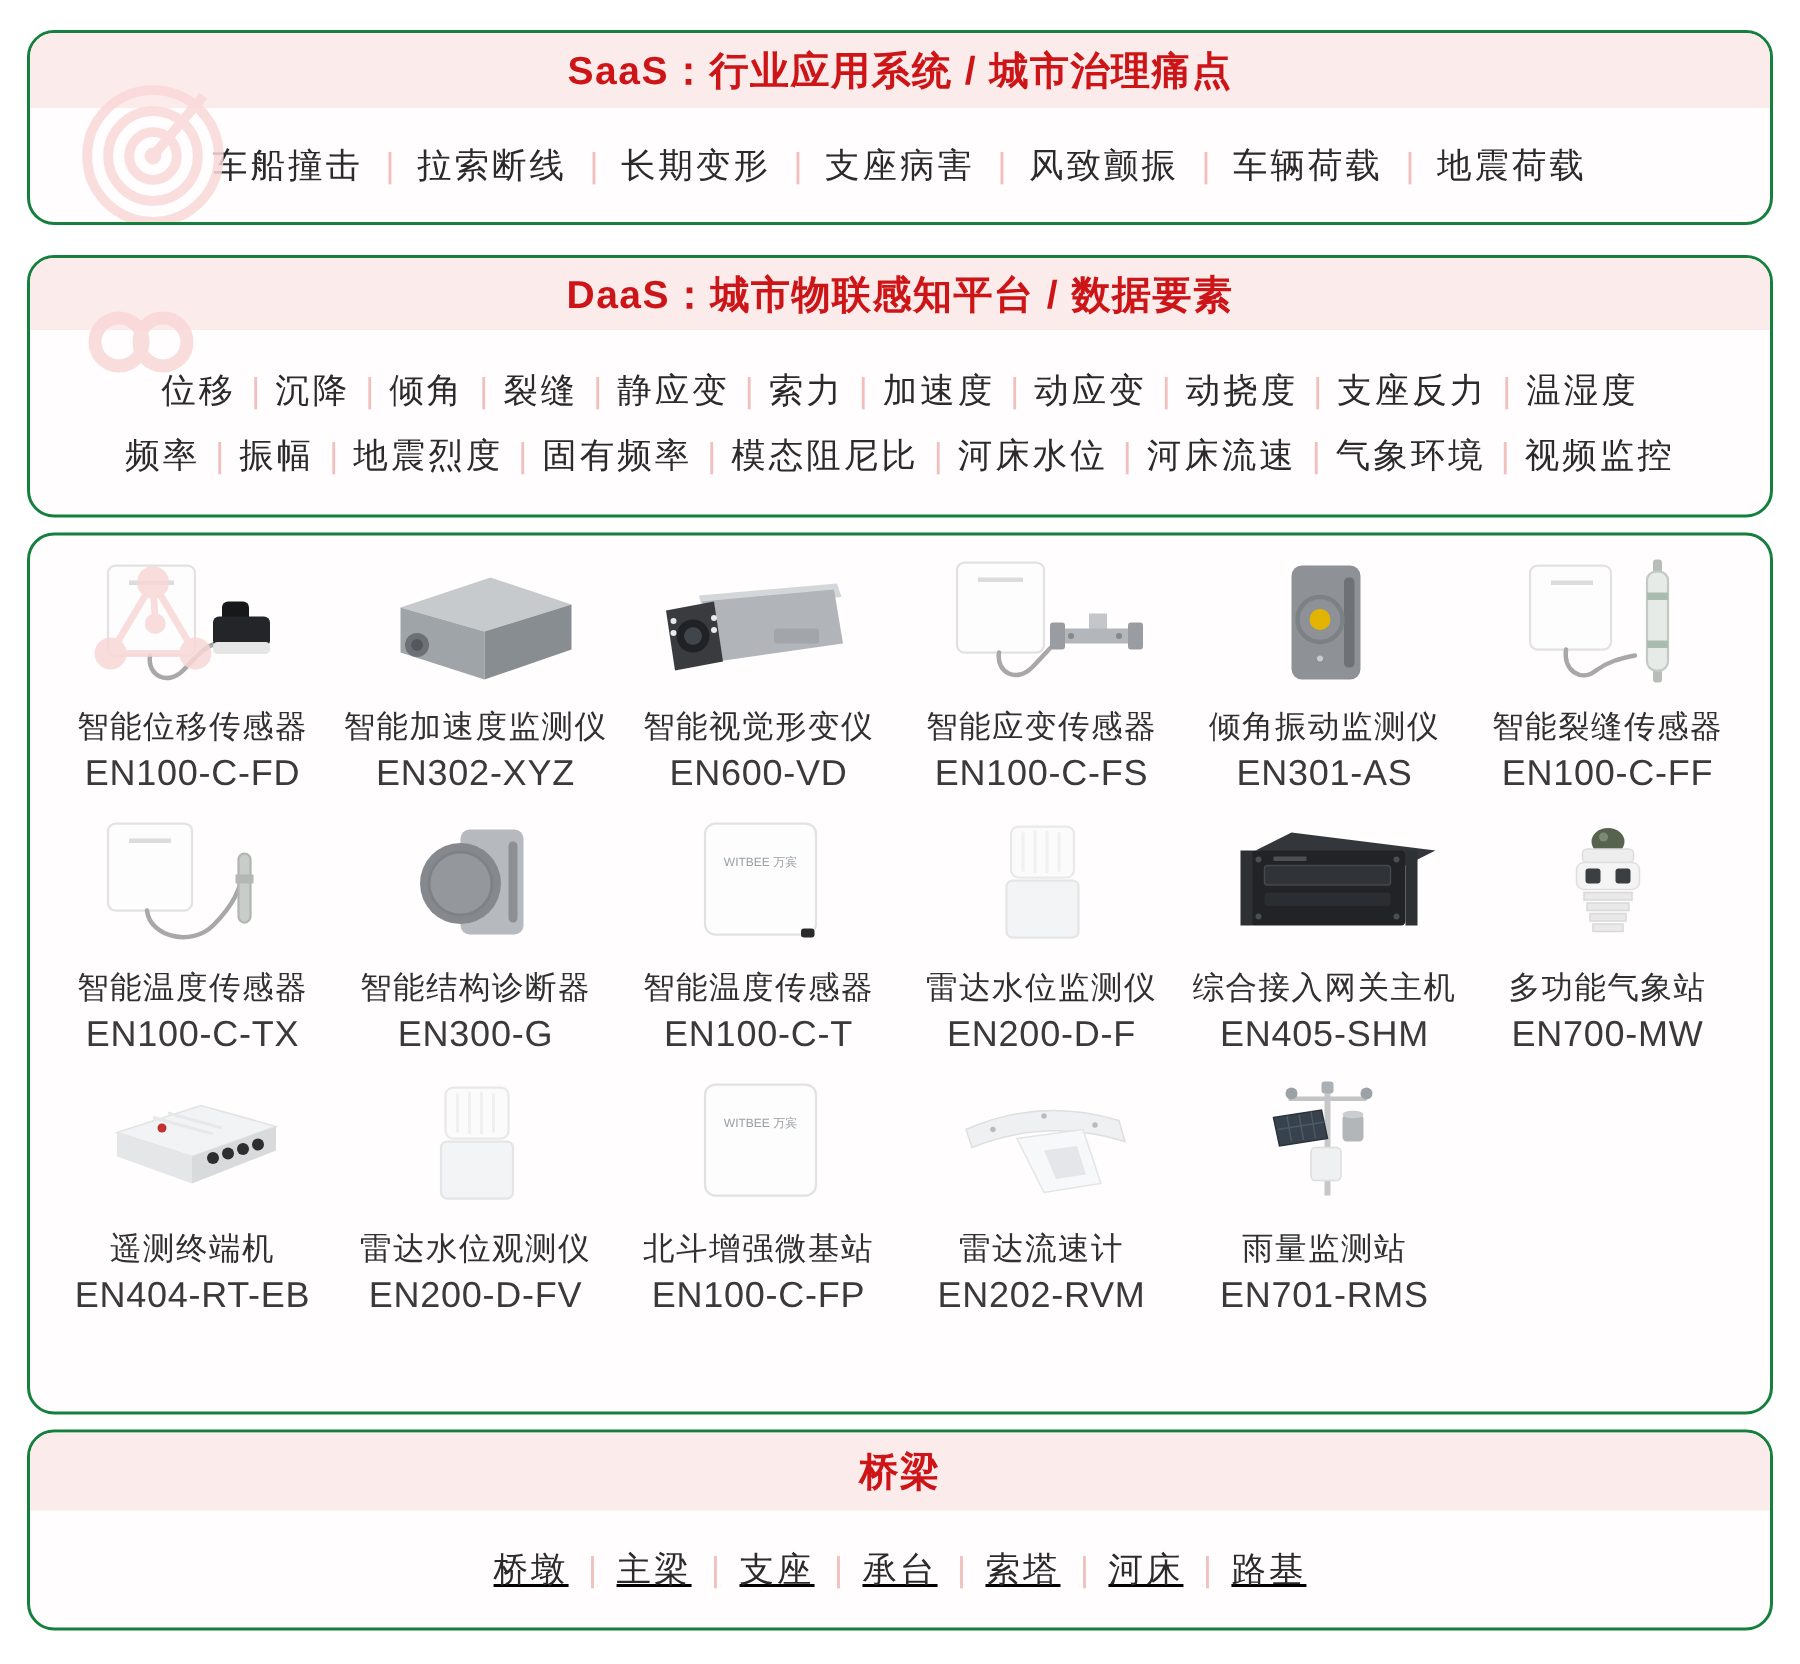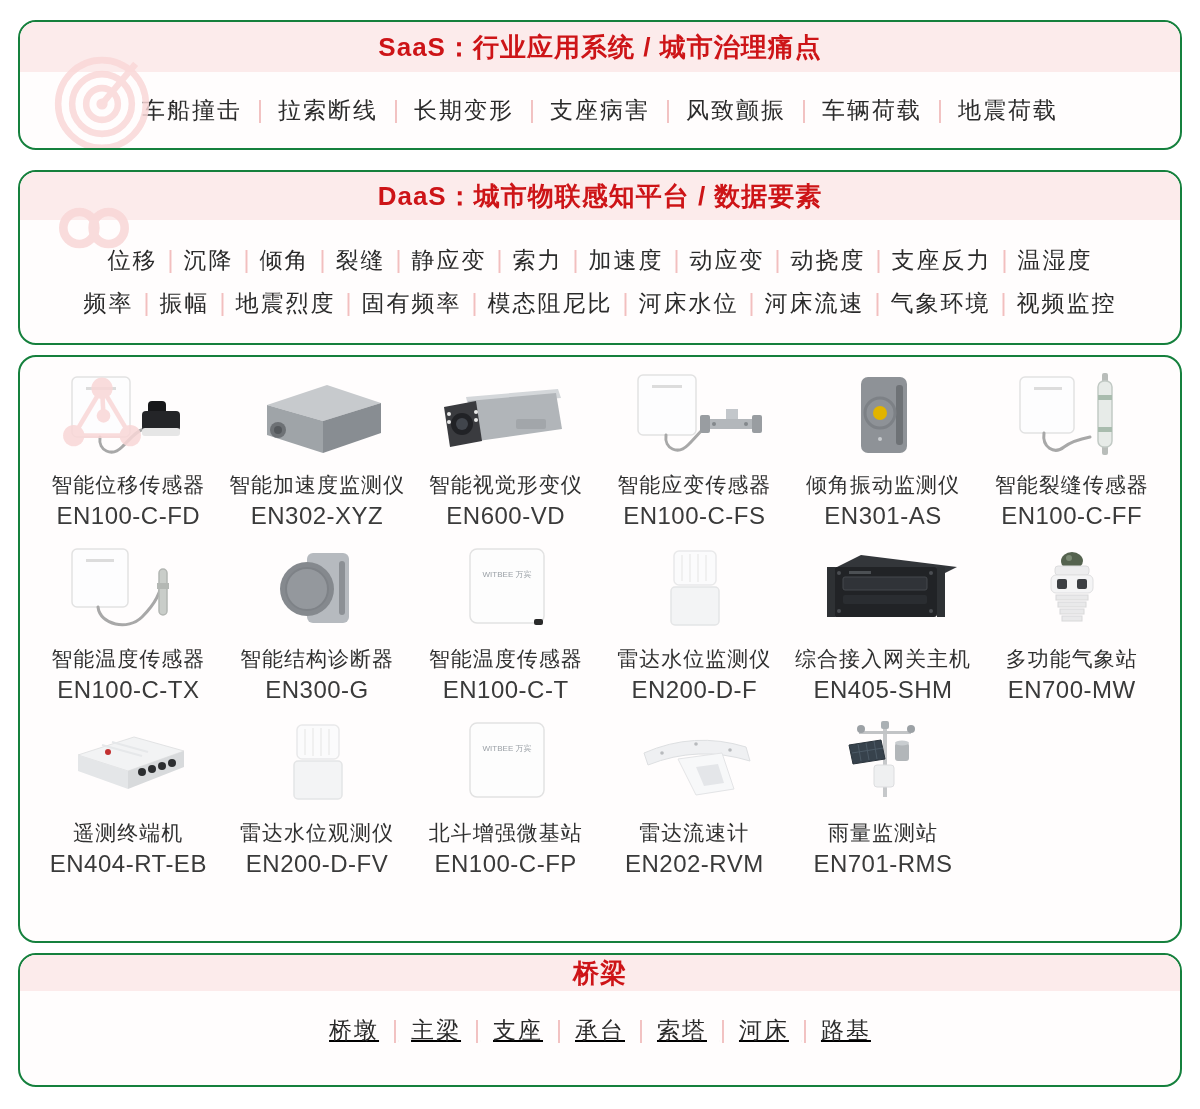--- a/index.html
+++ b/index.html
@@ -32,21 +32,21 @@
   
   #card-saas{margin-top:20px;height:130px;}
   #card-saas .card-head{height:50px;}
   #card-saas .card-body{height:76px;}
   #card-daas{margin-top:20px;height:175px;}
   #card-daas .card-head{height:48px;}
   #card-daas .card-body{height:123px;}
   #card-aiot{margin-top:10px;height:588px;}
   #card-aiot .card-head{height:52px;}
   #card-bridge{margin-top:10px;height:134px;}
-  #card-bridge .card-head{height:36px;justify-content:center;}
+  #card-bridge .card-head{height:52px;justify-content:center;}
   #card-bridge .card-body{height:78px;text-decoration:underline;}
   
   .deco{position:absolute;pointer-events:none;opacity:.85;}
   .deco-saas{left:26px;top:26px;}
   .deco-daas{left:34px;top:30px;}
   .deco-aiot{left:40px;top:14px;}
   
   .grid{
     display:grid;grid-template-columns:repeat(6,1fr);
     padding:12px 16px 4px;column-gap:4px;row-gap:2px;

